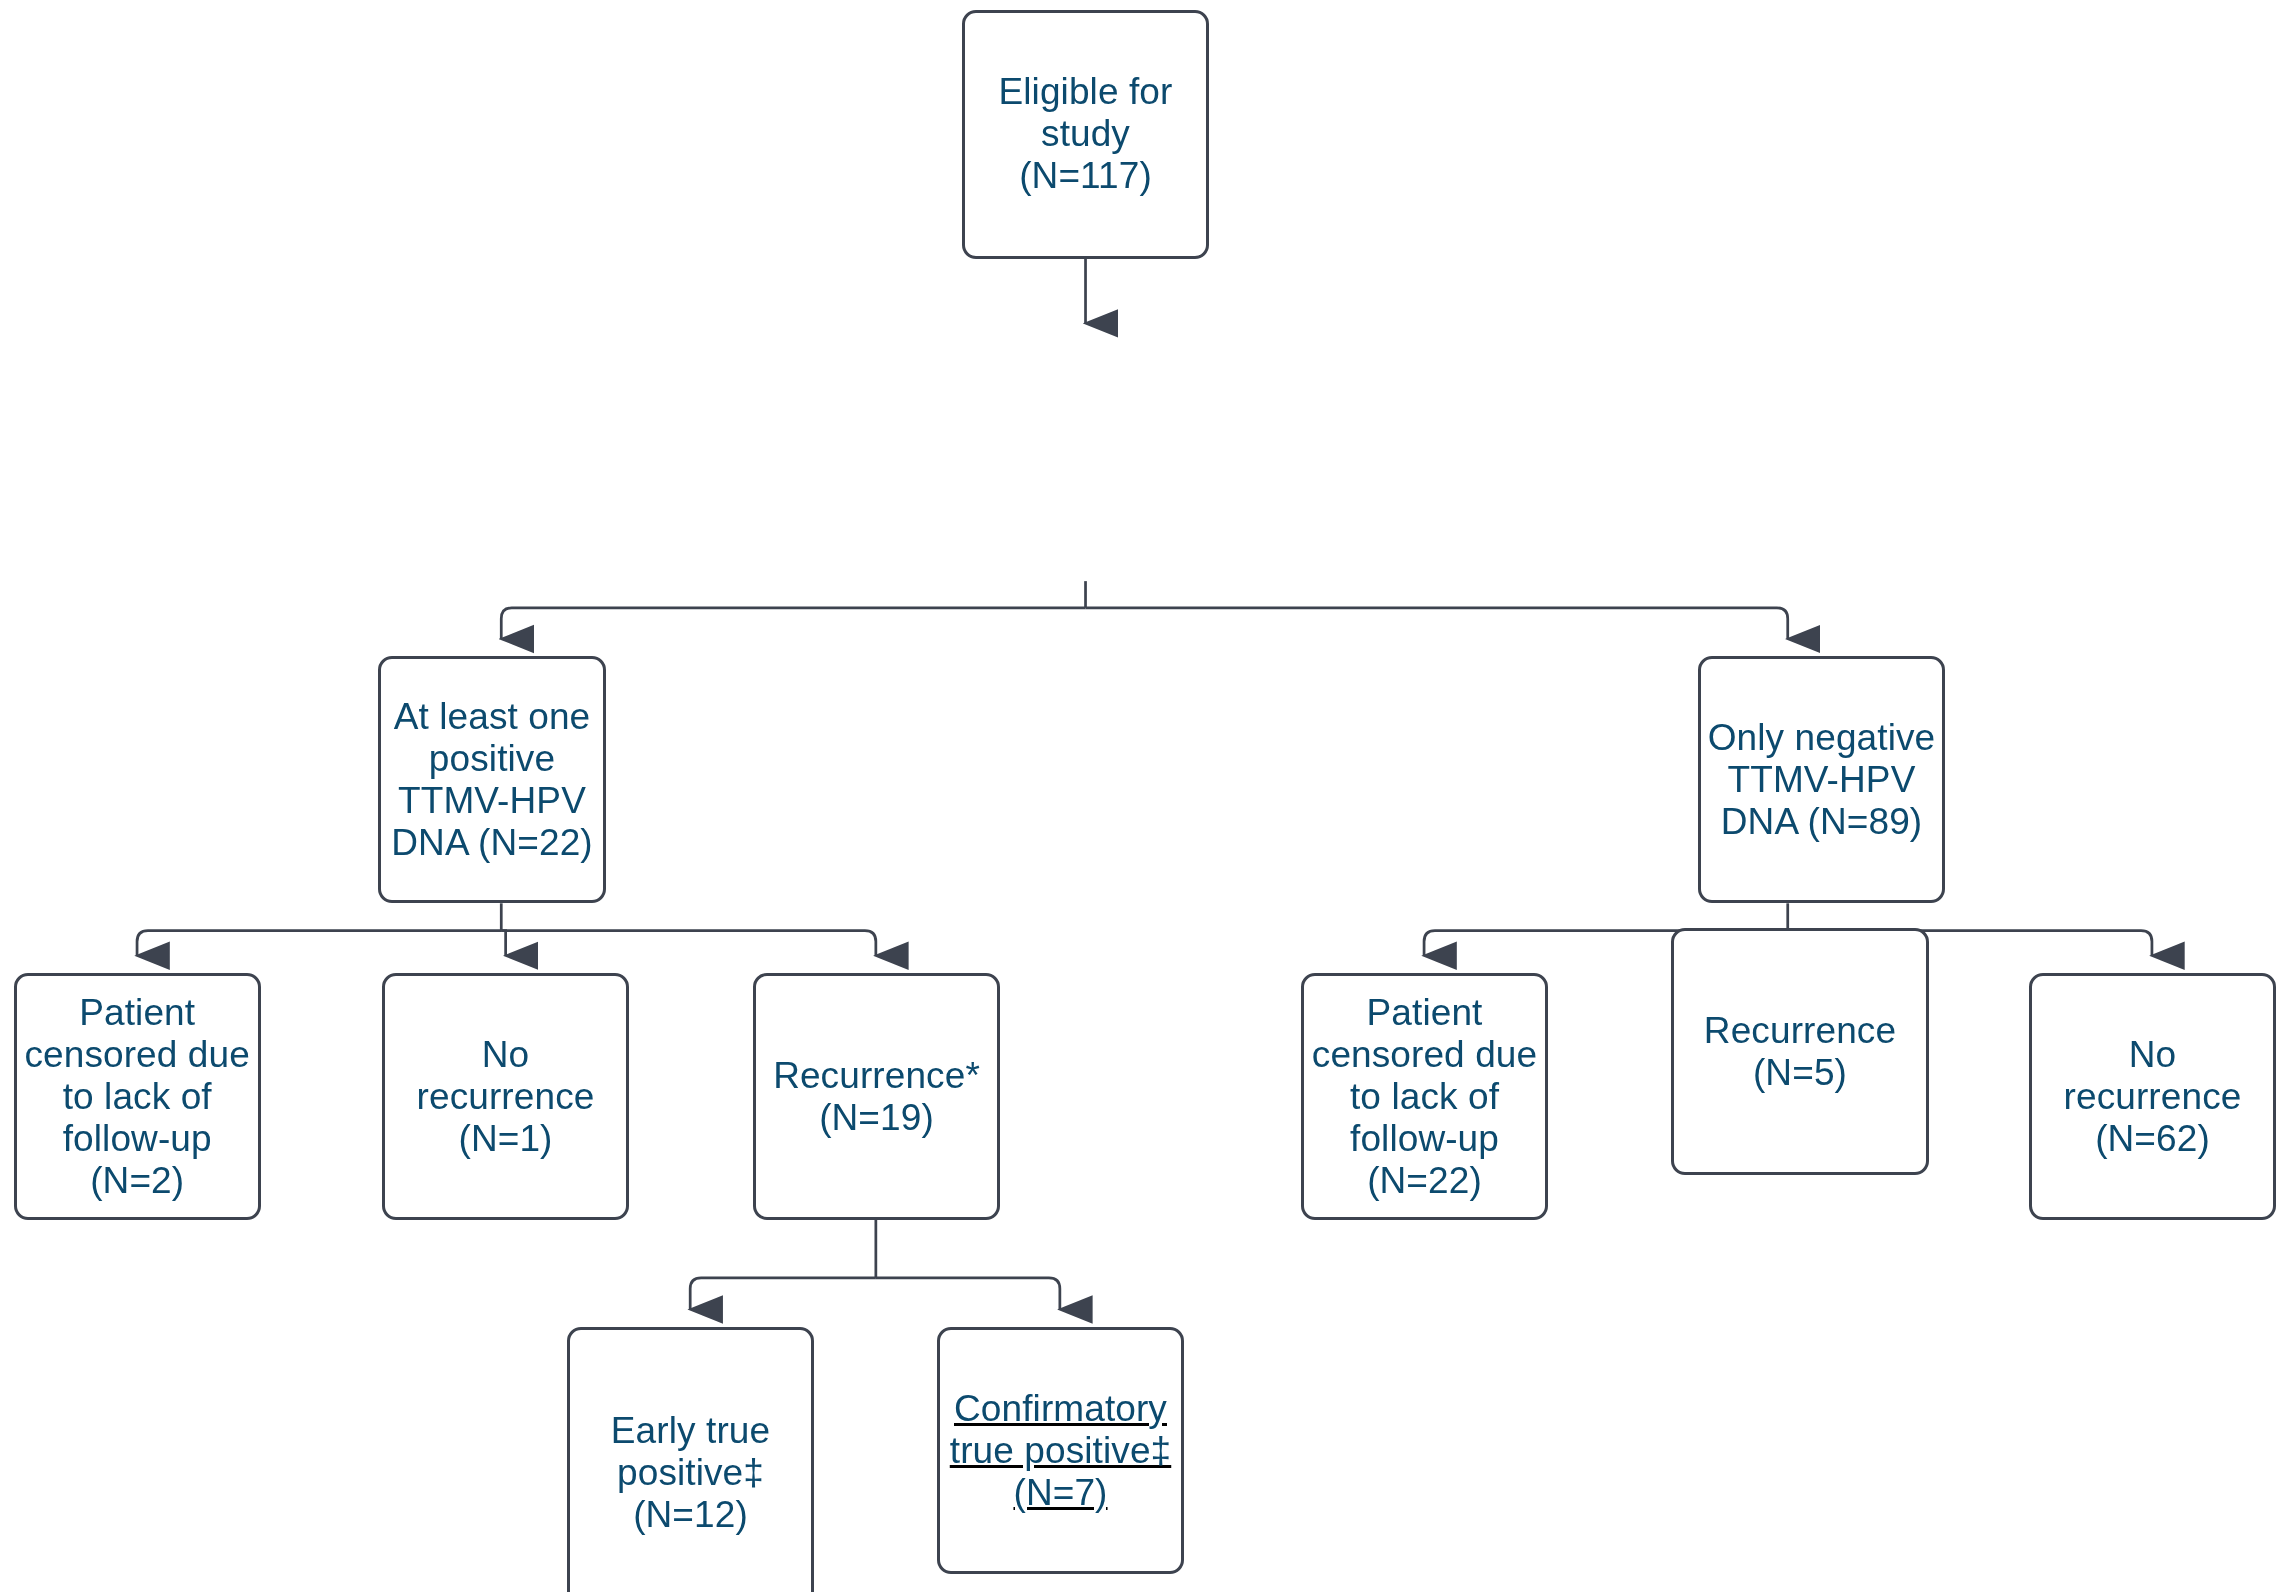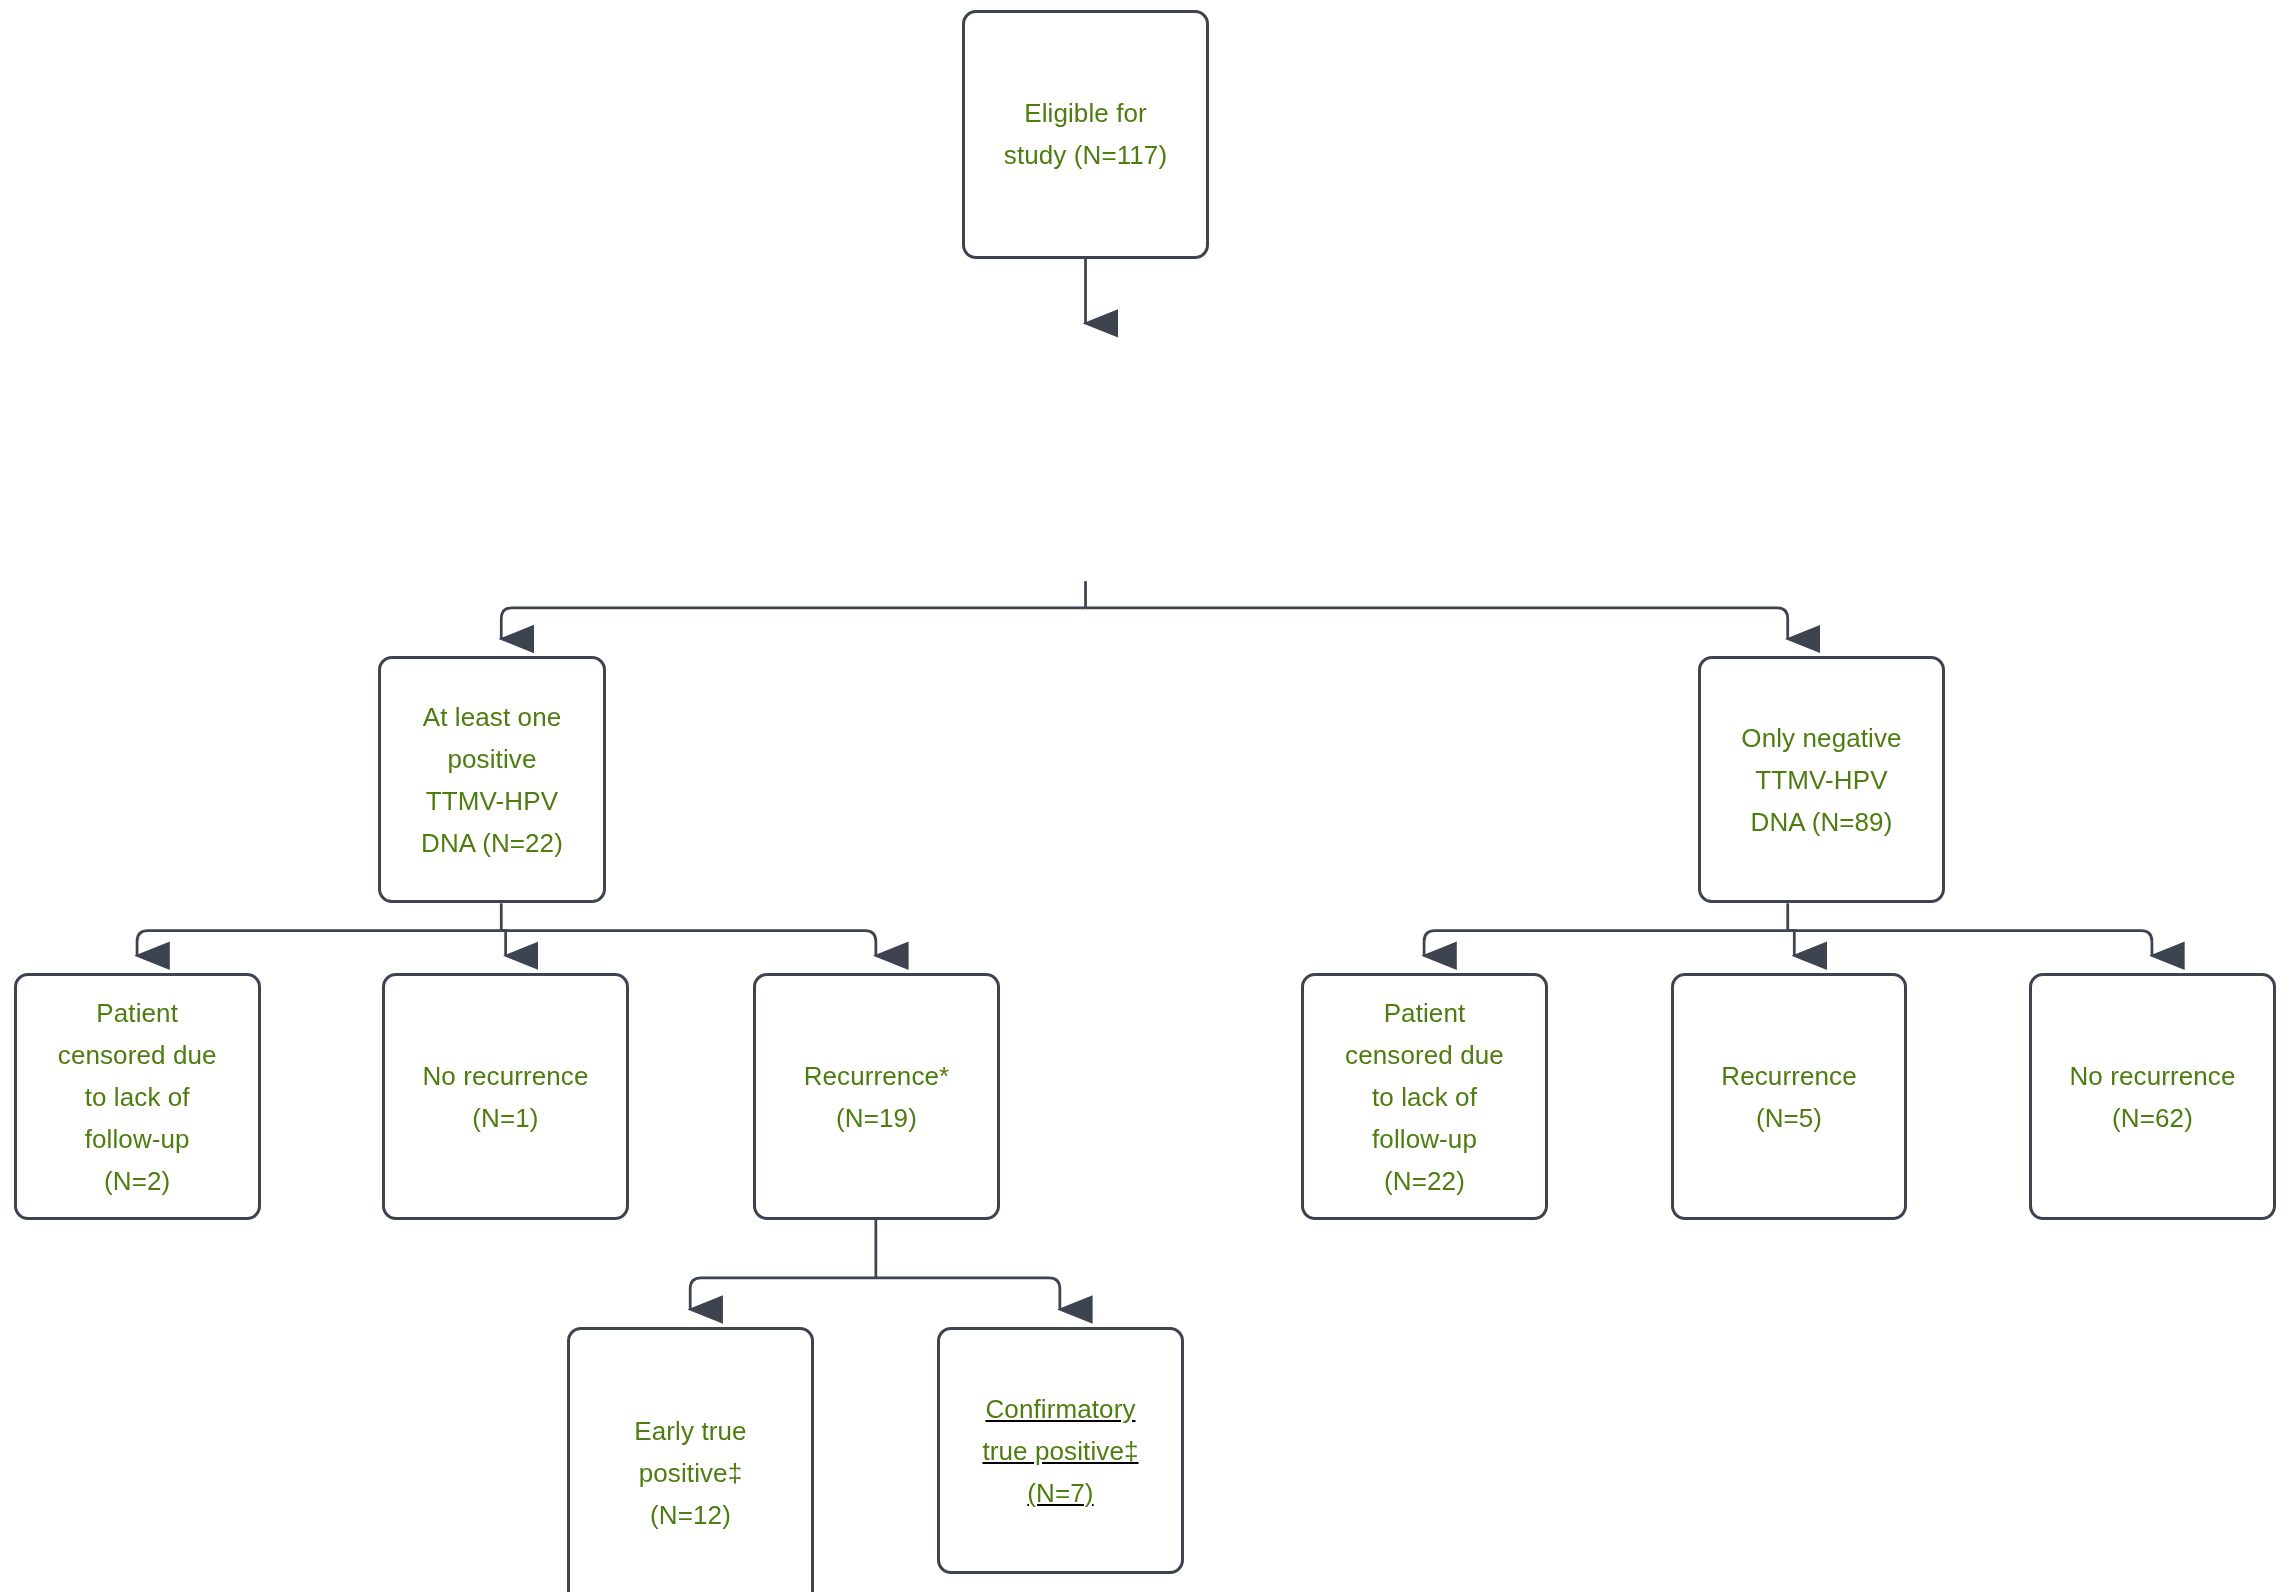--- a/index.html
+++ b/index.html
@@ -30,23 +30,23 @@
     border: 3.8px solid #3d434f;
     border-radius: 14px;
     display: flex;
     align-items: center;
     justify-content: center;
     text-align: center;
     padding: 0 6.6px;
   }
   .node-label {
     font-family: "Liberation Sans", sans-serif;
-    font-size: 26px;
+    font-size: 37px;
     line-height: 42px;
-    color: #4d7c0f;
+    color: #0c4a6e;
     white-space: pre-line;
     letter-spacing: 0.1px;
   }
 </style>
 </head>
 <body>
 
 <div id="stage">
 
   <svg id="wires" viewBox="0 0 4203 2915" width="2295" height="1592" xmlns="http://www.w3.org/2000/svg">
@@ -115,21 +115,21 @@
   </div>
 
   <div class="node" style="left:1301px; top:973px; width:247px; height:247px;">
     <span class="node-label">Patient
 censored due
 to lack of
 follow-up
 (N=22)</span>
   </div>
 
-  <div class="node" style="left:1671px; top:973px; width:236px; height:247px;">
+  <div class="node" style="left:1671px; top:928px; width:258px; height:247px;">
     <span class="node-label">Recurrence
 (N=5)</span>
   </div>
 
   <div class="node" style="left:2029px; top:973px; width:247px; height:247px;">
     <span class="node-label">No recurrence
 (N=62)</span>
   </div>
 
   <div class="node" style="left:567px; top:1327px; width:247px; height:292px;">

